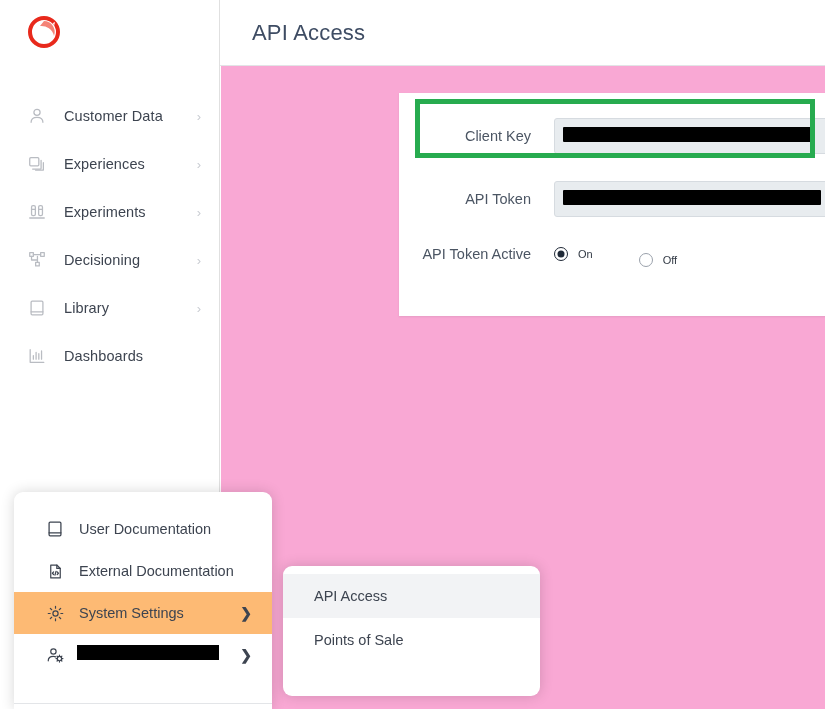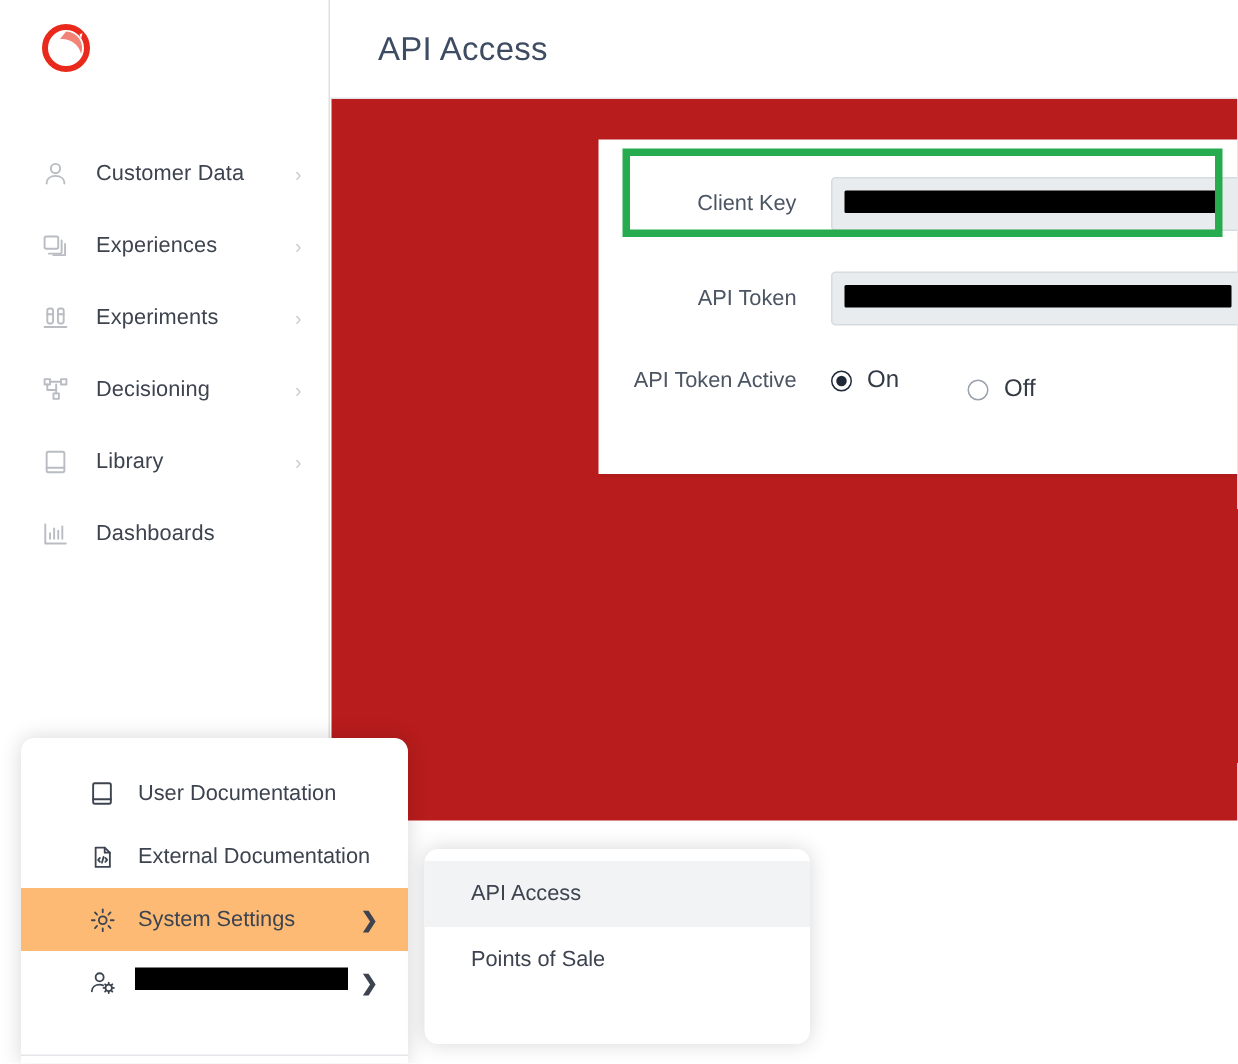--- a/index.html
+++ b/index.html
@@ -59,22 +59,22 @@
   }
   .page-title {
     position: absolute; left: 32px; top: 20px;
     font-size: 22px; color: #3e4c63;
     letter-spacing: .2px;
   }
 
   
   .main {
     position: absolute; left: 221px; top: 66px;
-    width: 604px; height: 481px;
-    background: #b91c1c;
+    width: 604px; height: 643px;
+    background: #f9a8d4;
   }
   .card {
     position: absolute; left: 178px; top: 27px;
     width: 520px; height: 223px;
     background: #ffffff;
     box-shadow: 0 1px 2px rgba(0,0,0,.08);
   }
   .form-row {
     position: absolute; left: 0;
     width: 520px; height: 46px;
@@ -133,21 +133,21 @@
   .radio-dot.on::after {
     content: ""; position: absolute;
     left: 50%; top: 50%;
     transform: translate(-50%,-50%);
     width: 7px; height: 7px;
     border-radius: 50%;
     background: #1f2937;
   }
   .radio-text {
     margin-left: 10px;
-    font-size: 16px;
+    font-size: 11px;
     color: #323a45;
   }
   .highlight-box {
     position: absolute;
     left: 415px; top: 99px;
     width: 400px; height: 59px;
     border: 5px solid #27ab4f;
     background: transparent;
     pointer-events: none;
     z-index: 6;
@@ -161,21 +161,21 @@
     background: #ffffff;
     border-radius: 9px 9px 0 0;
     box-shadow: 0 0 14px rgba(0,0,0,.16);
     z-index: 10;
     overflow: hidden;
   }
   .menu-item {
     position: relative;
     height: 42px;
     display: flex; align-items: center;
-    padding-left: 44px;
+    padding-left: 31px;
     cursor: pointer;
   }
   .menu-item.active { background: #fdba74; }
   .menu-icon {
     width: 20px; height: 20px;
     display: flex; align-items: center; justify-content: center;
     color: #3d4450;
     flex: none;
   }
   .menu-label {

